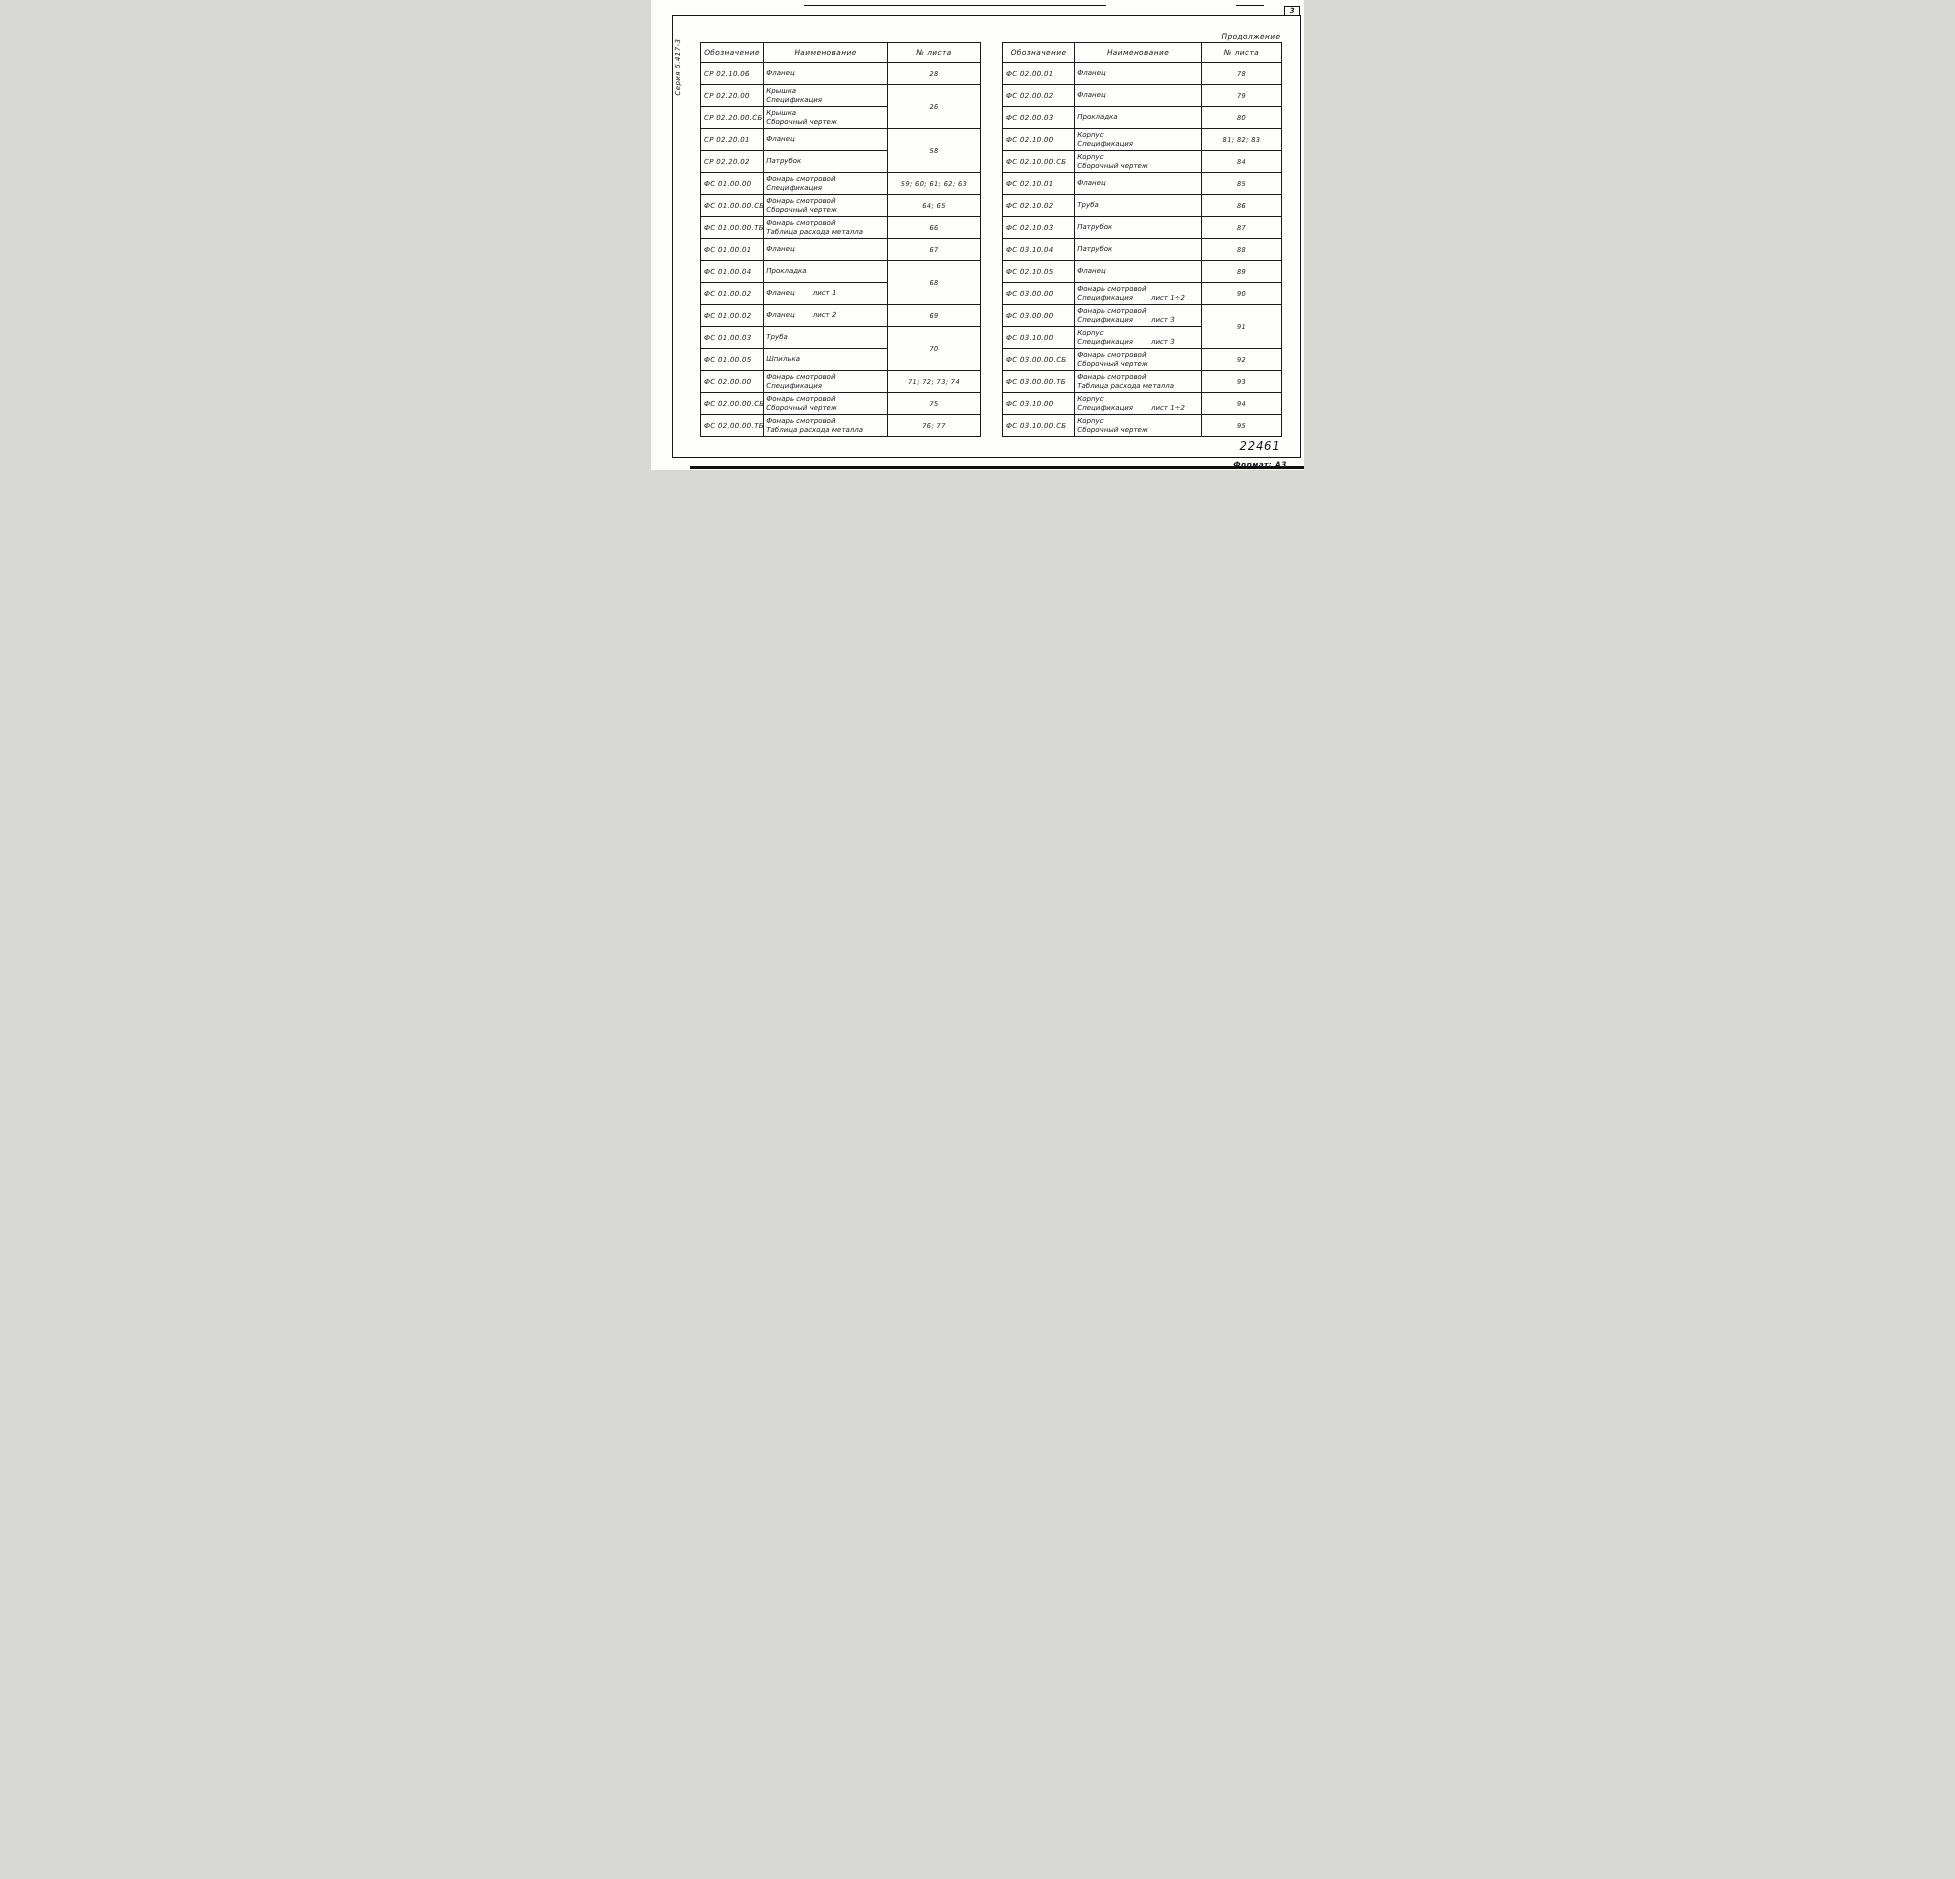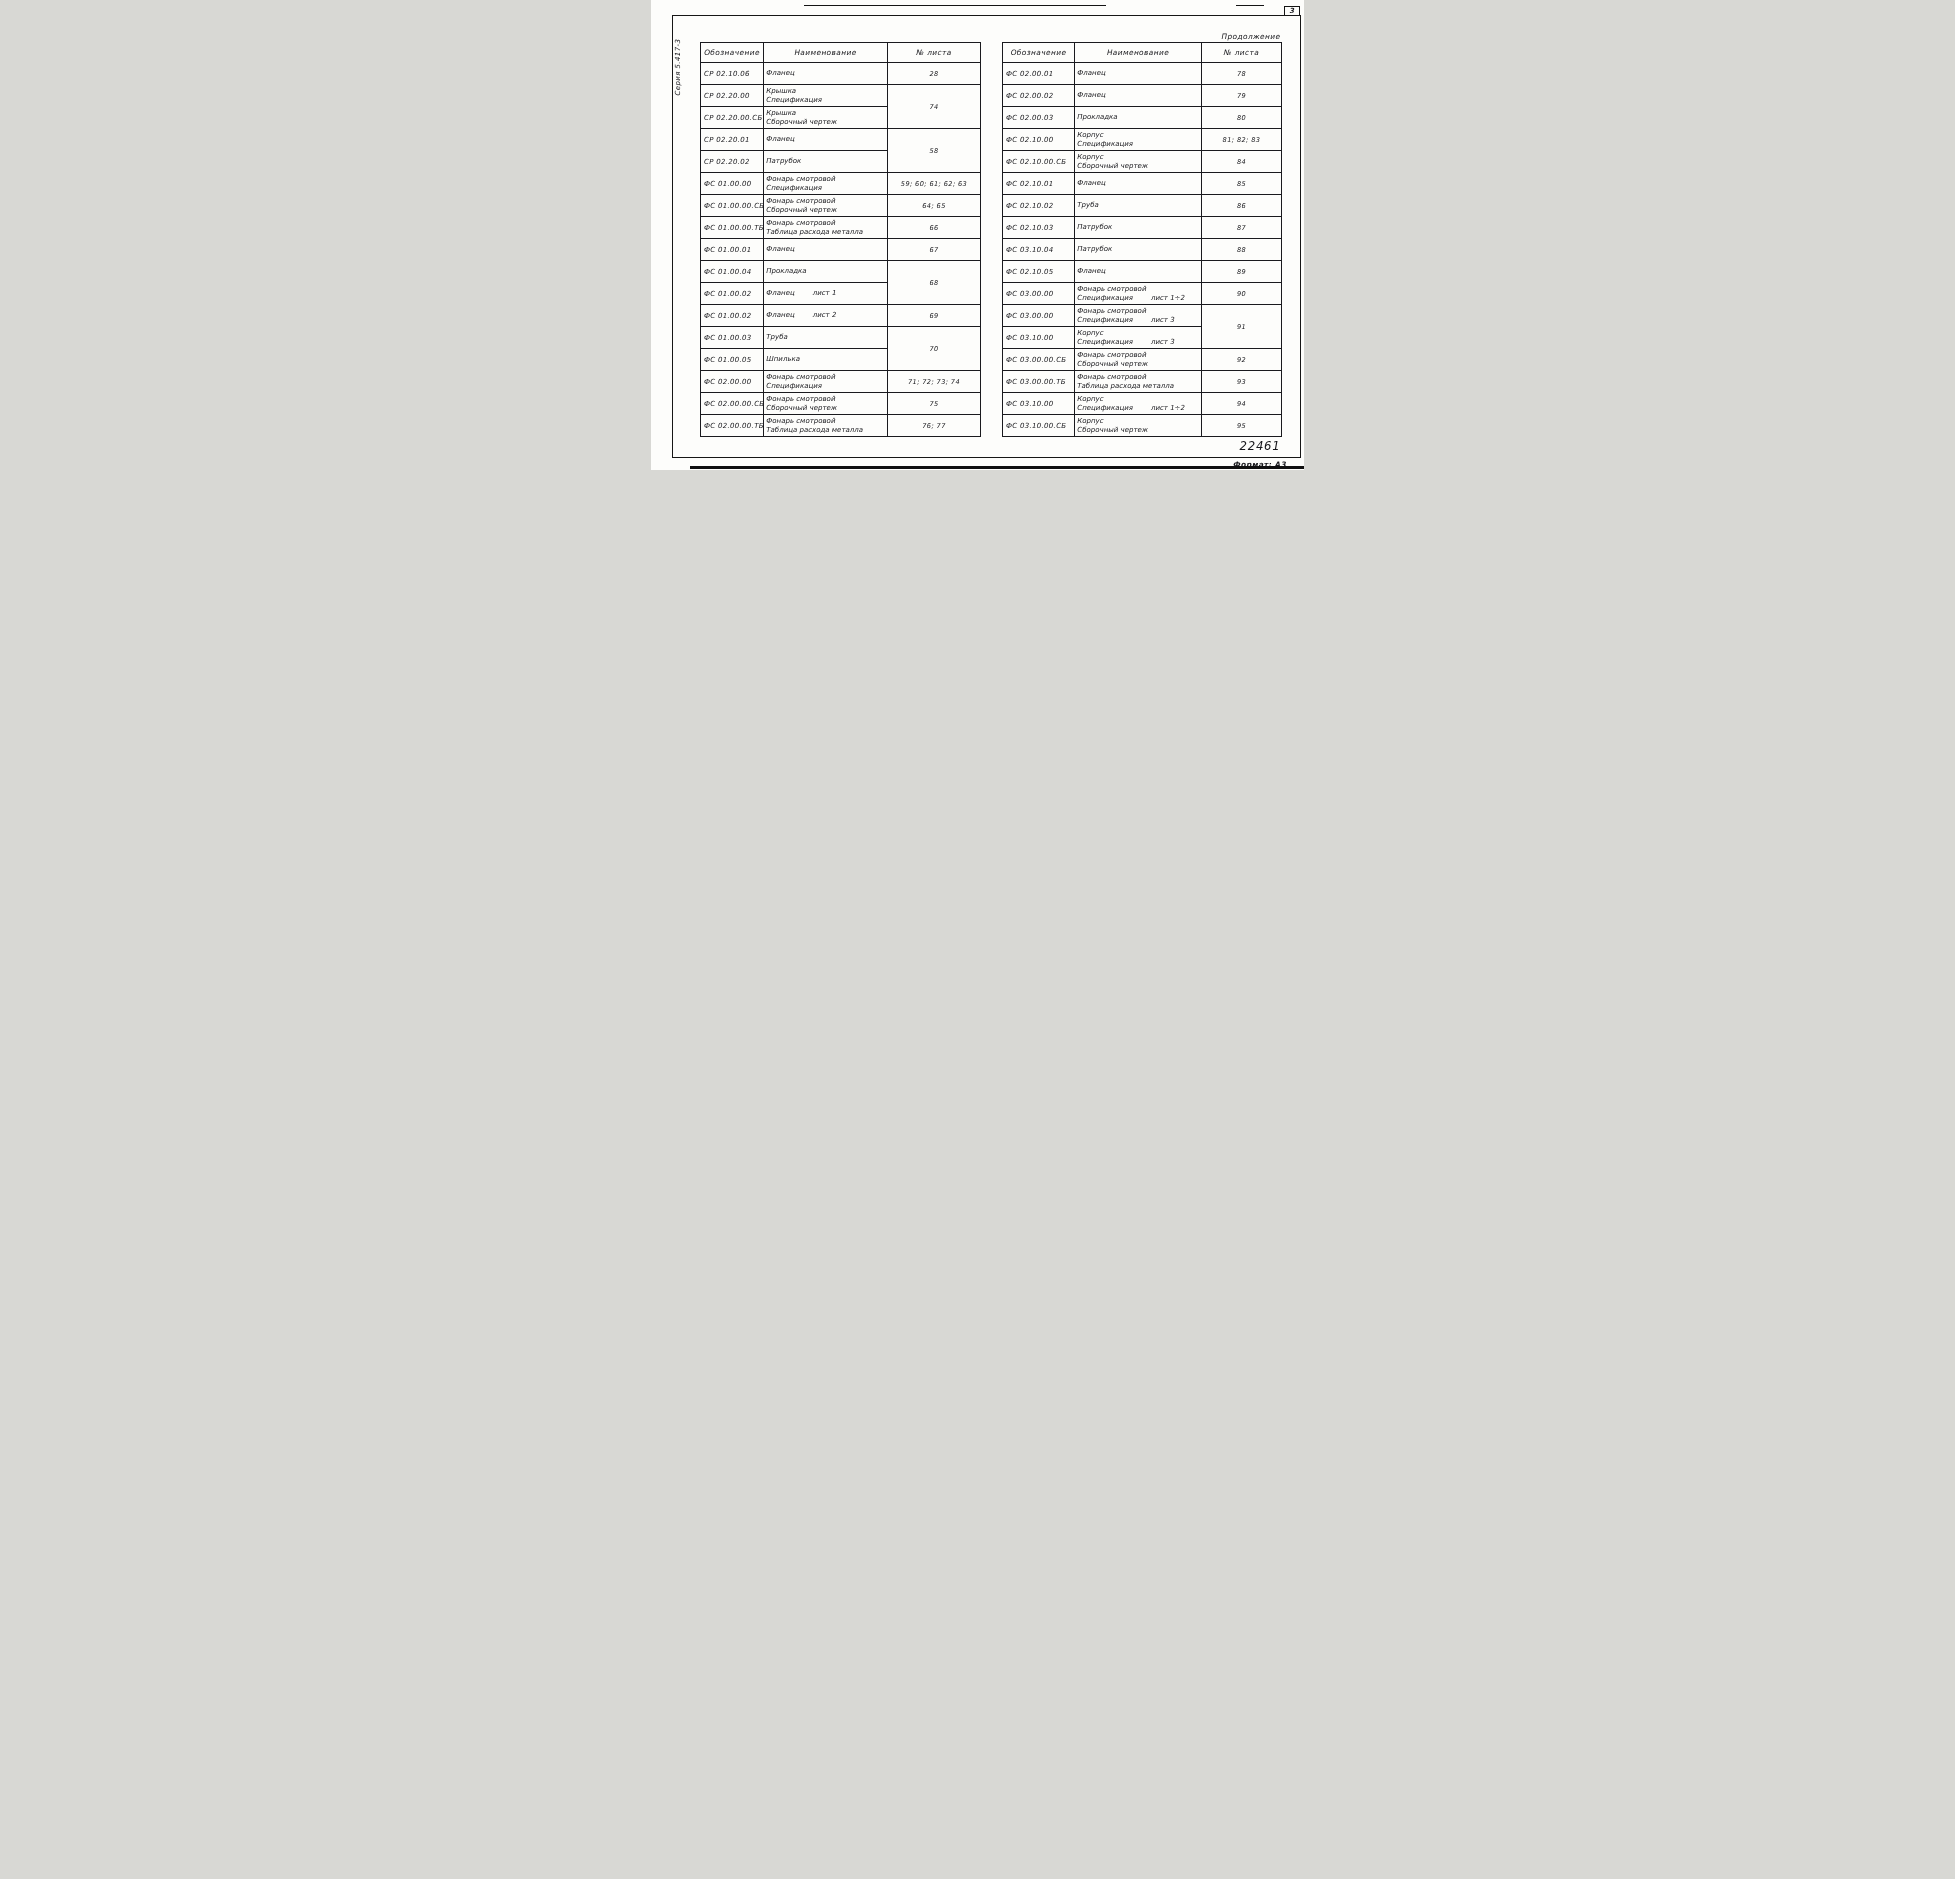--- a/index.html
+++ b/index.html
@@ -112,21 +112,21 @@
             <div class="name-line">Фланец</div>
           </td>
           <td class="c-sheet">28</td>
         </tr>
         <tr>
           <td class="c-des">СР 02.20.00</td>
           <td class="c-name">
             <div class="name-line">Крышка</div>
             <div class="name-line">Спецификация</div>
           </td>
-          <td class="c-sheet" rowspan="2">74</td>
+          <td class="c-sheet" rowspan="2">26</td>
         </tr>
         <tr>
           <td class="c-des">СР 02.20.00.СБ</td>
           <td class="c-name">
             <div class="name-line">Крышка</div>
             <div class="name-line">Сборочный чертеж</div>
           </td>
         </tr>
         <tr>
           <td class="c-des">СР 02.20.01</td>

